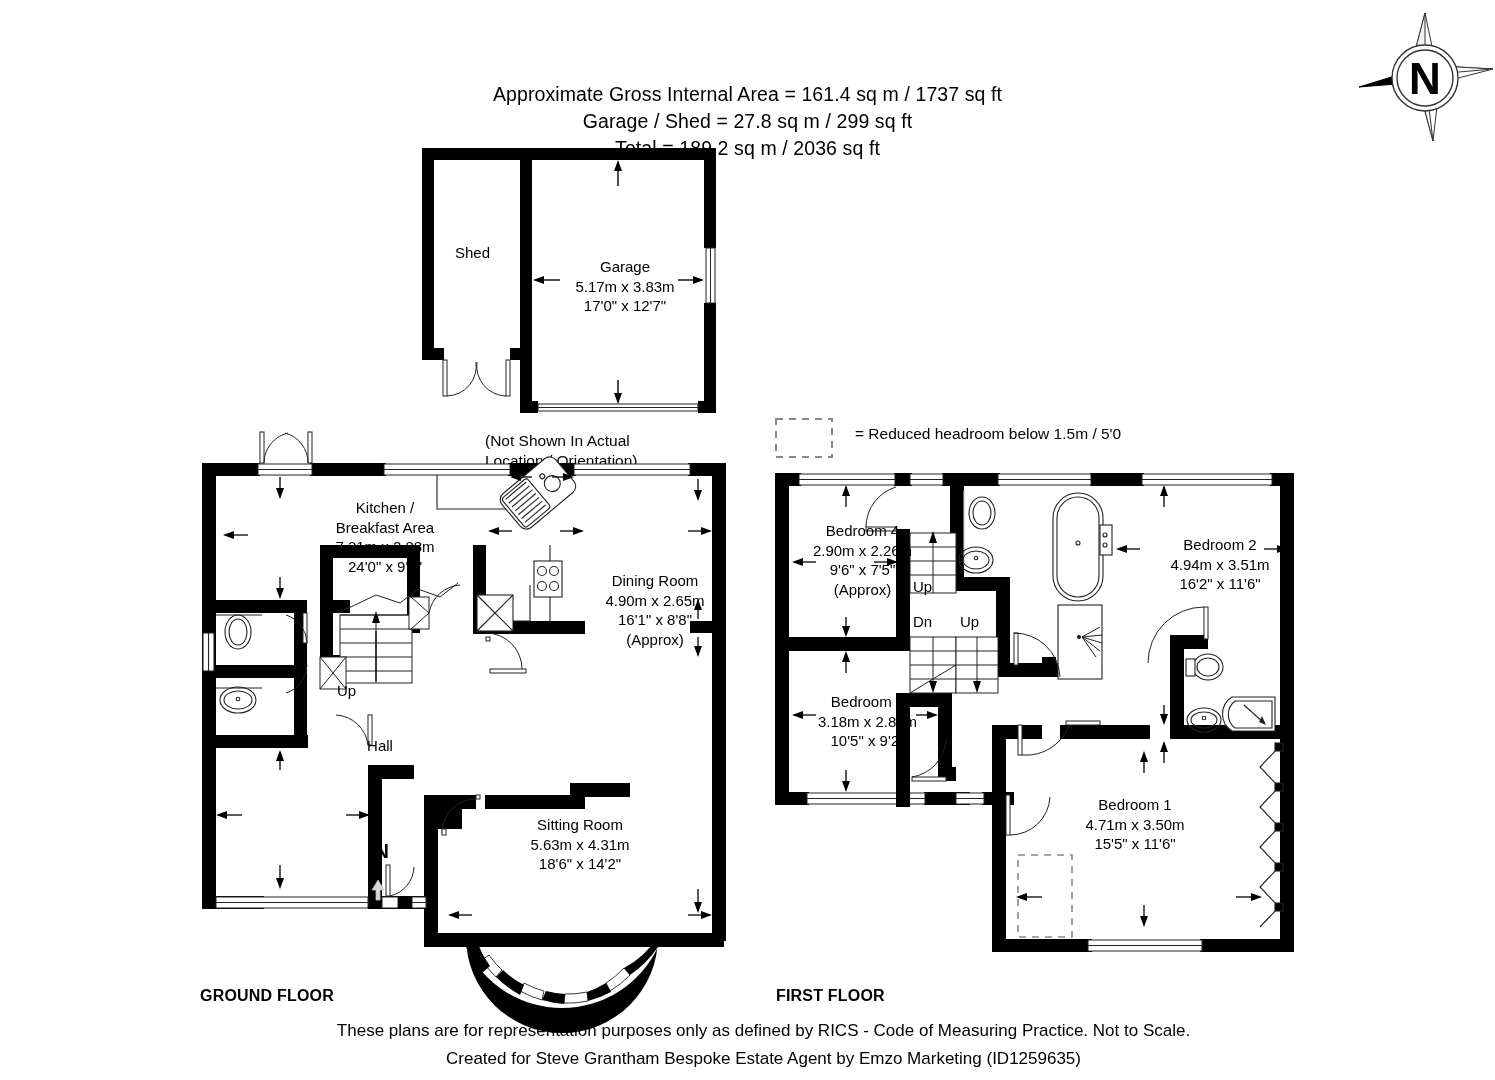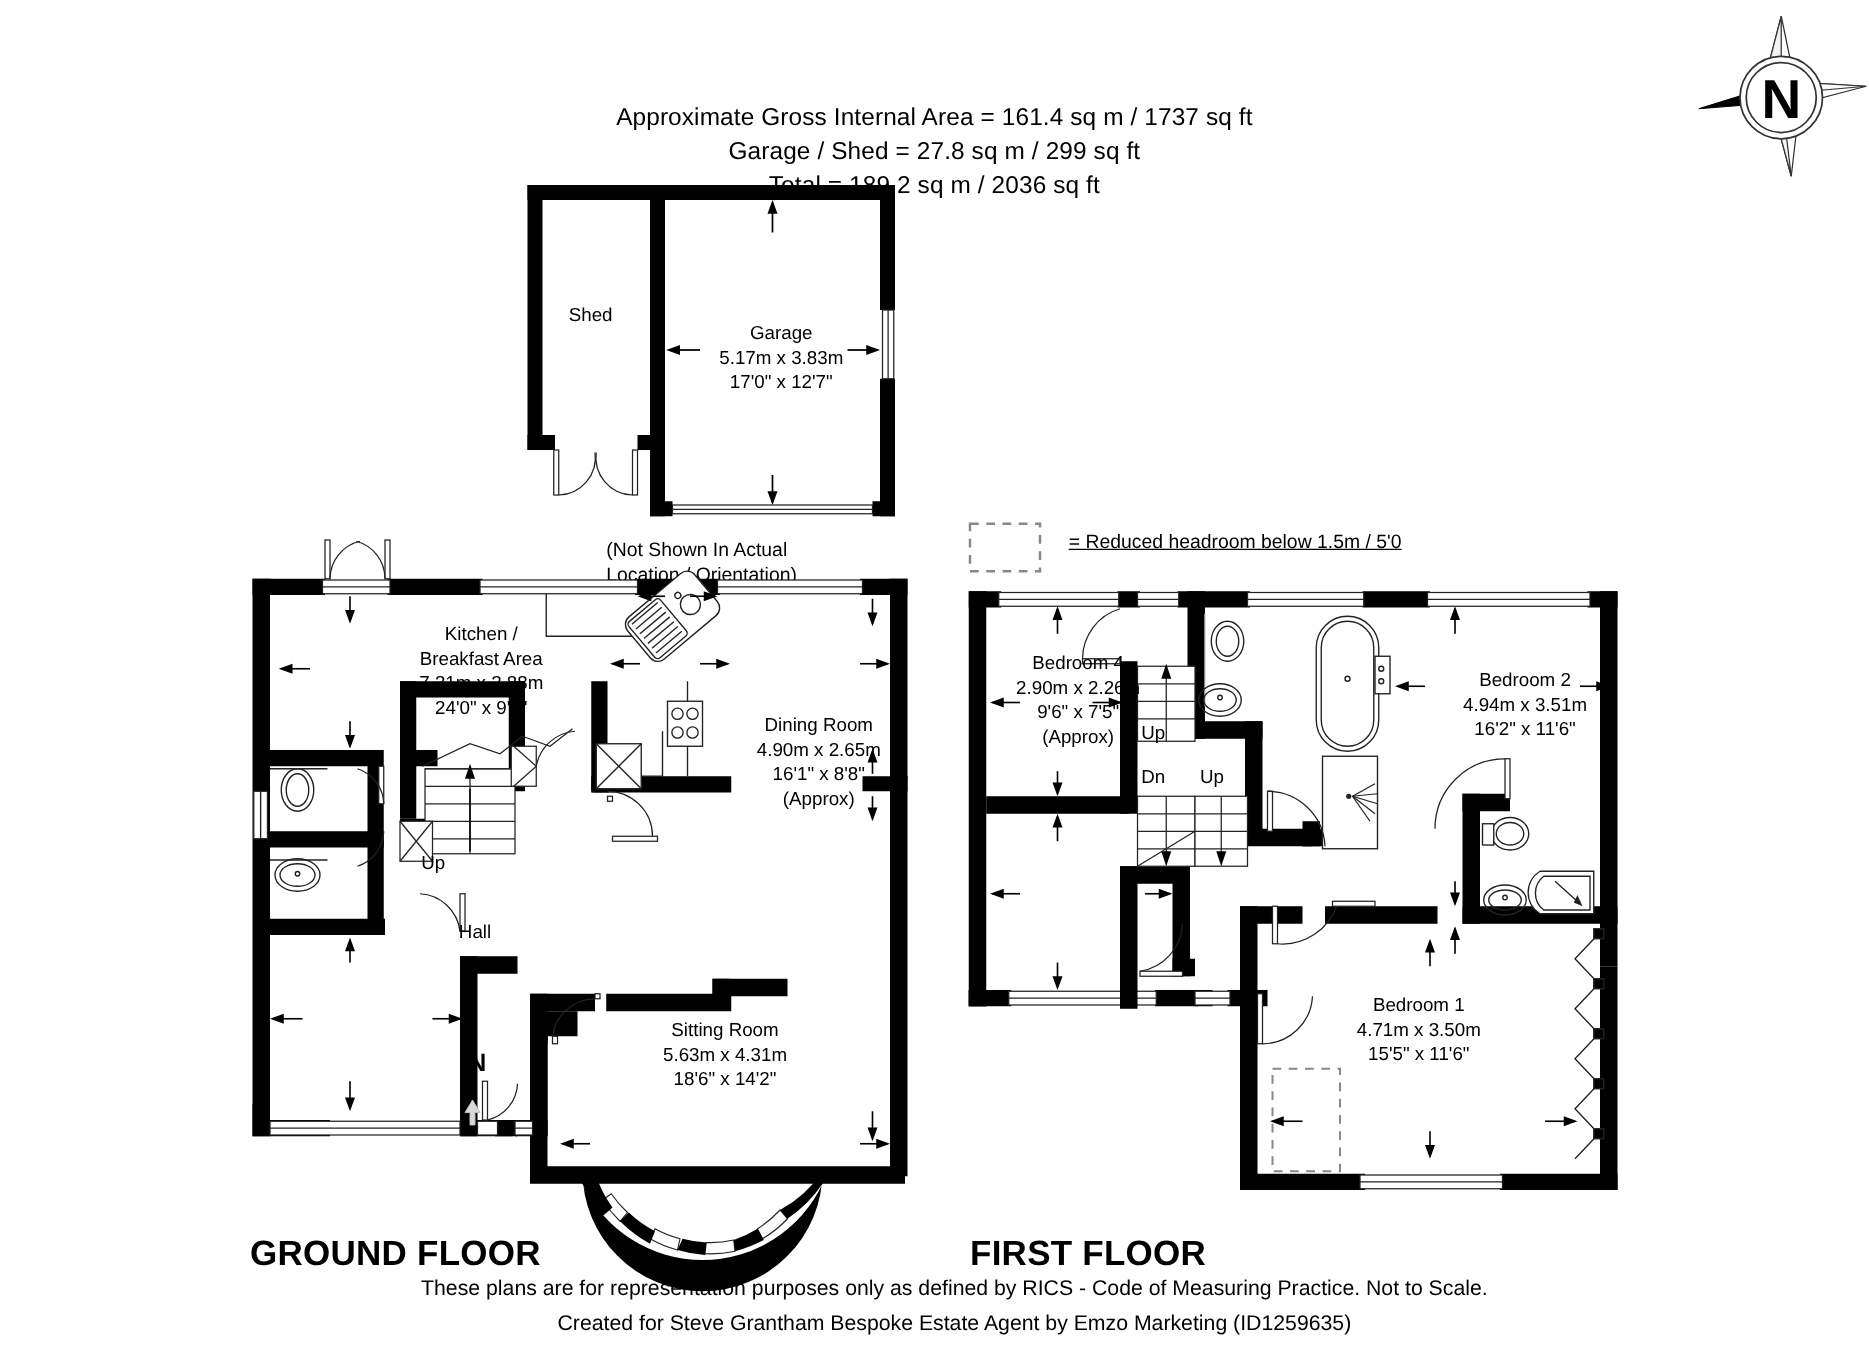--- a/index.html
+++ b/index.html
@@ -2,26 +2,26 @@
 <html><head>
 <meta charset="utf-8">
 <style>
   html,body{margin:0;padding:0;background:#ffffff;}
   body{width:1495px;height:1080px;position:relative;overflow:hidden;
        font-family:"Liberation Sans","DejaVu Sans",sans-serif;color:#000;}
   .stage{position:absolute;left:0;top:0;width:1495px;height:1080px;}
   .hdr{position:absolute;left:0;top:50px;width:1495px;text-align:center;margin-top:31px;}
   .hdr div{font-size:19.5px;line-height:27px;letter-spacing:.1px;}
   .note{position:absolute;font-size:15.5px;line-height:20px;}
-  .floorlabel{position:absolute;font-size:28px;font-weight:bold;letter-spacing:.2px;}
+  .floorlabel{position:absolute;font-size:16px;font-weight:bold;letter-spacing:.2px;}
   .foot{position:absolute;left:0;width:1495px;text-align:center;font-size:17px;padding-left:16px;}
   .rlabel{position:absolute;text-align:center;font-size:15px;line-height:19.5px;white-space:nowrap;}
   .tiny{position:absolute;font-size:15px;}
   svg{position:absolute;left:0;top:0;overflow:visible;}
-  .legendtxt{position:absolute;font-size:15.5px;text-decoration:underline;}
+  .legendtxt{position:absolute;font-size:15.5px;}
 </style>
 </head>
 <body>
 
 <div class="stage">
 
   <div class="hdr">
     <div>Approximate Gross Internal Area = 161.4 sq m / 1737 sq ft</div>
     <div>Garage / Shed = 27.8 sq m / 299 sq ft</div>
     <div>Total = 189.2 sq m / 2036 sq ft</div>
@@ -555,20 +555,25 @@
         <polygon points="492,432 481,428 481,436" fill="#000" stroke="none"></polygon>
     </g>
   </svg>
 
   <div class="rlabel" style="left:790px;top:521px;width:145px;">
     <div>Bedroom 4</div>
     <div>2.90m x 2.26m</div>
     <div>9'6" x 7'5"</div>
     <div>(Approx)</div>
   </div>
+  <div class="rlabel" style="left:795px;top:692px;width:145px;">
+    <div>Bedroom 3</div>
+    <div>3.18m x 2.80m</div>
+    <div>10'5" x 9'2"</div>
+  </div>
   <div class="rlabel" style="left:1125px;top:535px;width:190px;">
     <div>Bedroom 2</div>
     <div>4.94m x 3.51m</div>
     <div>16'2" x 11'6"</div>
   </div>
   <div class="rlabel" style="left:1040px;top:795px;width:190px;">
     <div>Bedroom 1</div>
     <div>4.71m x 3.50m</div>
     <div>15'5" x 11'6"</div>
   </div>

